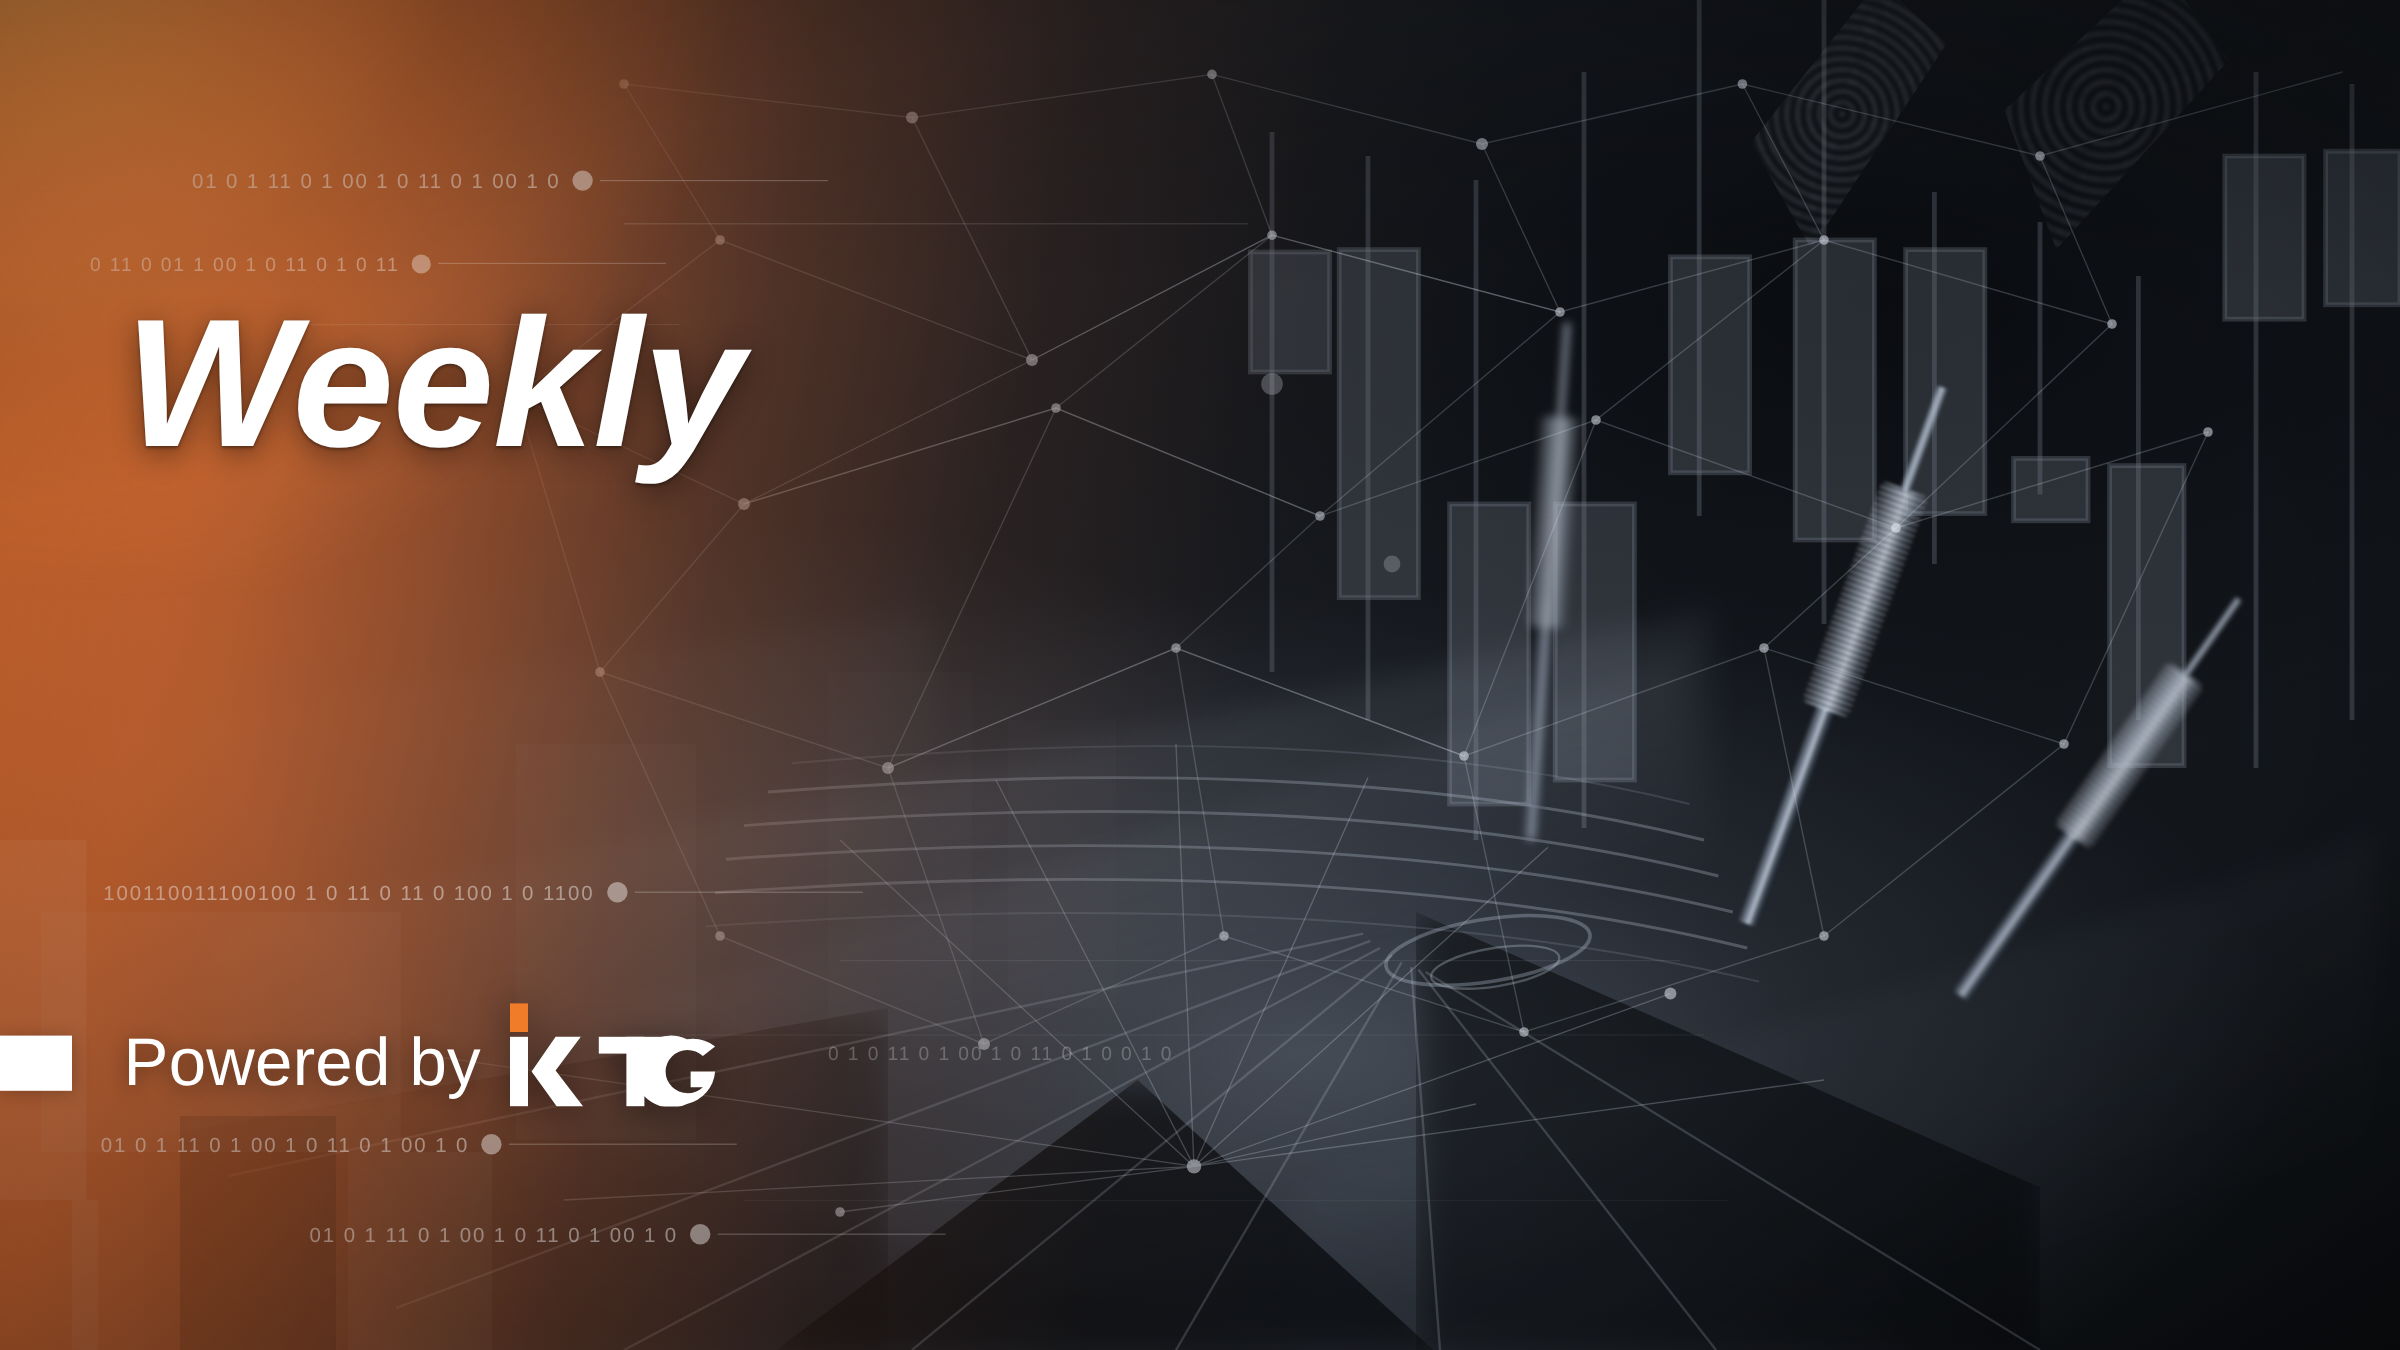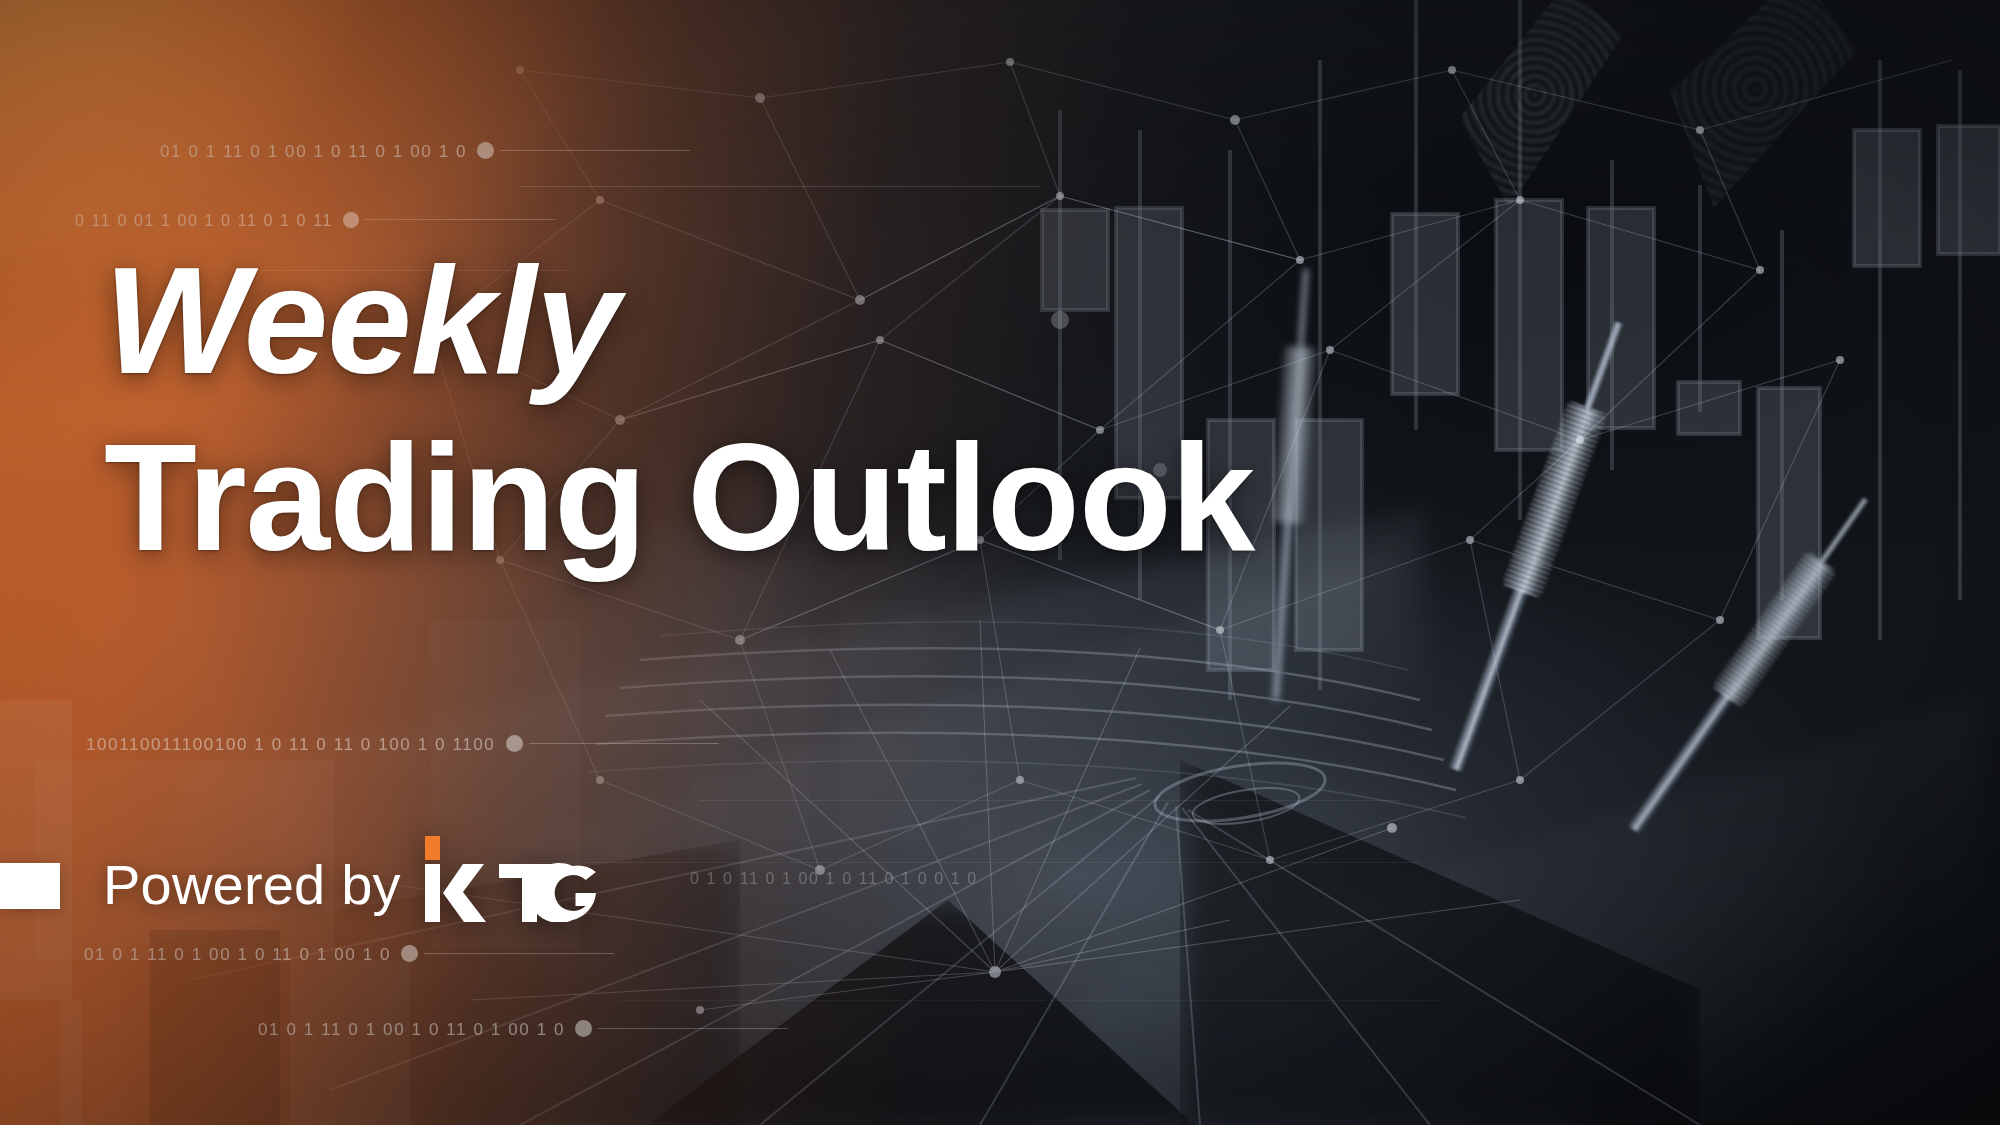--- a/index.html
+++ b/index.html
@@ -377,21 +377,20 @@
       <span>0 1 0 11 0 1 00 1 0 11 0 1 0 0 1 0</span>
     </div>
   </div>
 
   <div class="vignette"></div>
 
   <div class="content">
 
     <div class="headline">
       <span class="l1">Weekly</span>
-      <span class="l2">Trading Outlook</span>
     </div>
 
     <div class="credit-row">
       <div class="credit-bar"></div>
       <div class="credit-text">Powered by</div>
 
       <div class="ktg-logo">
         <svg width="196" height="86" viewBox="0 0 196 86" aria-hidden="true">
 
           <rect x="2" y="0" width="15" height="24" fill="#F07C2A"></rect>

